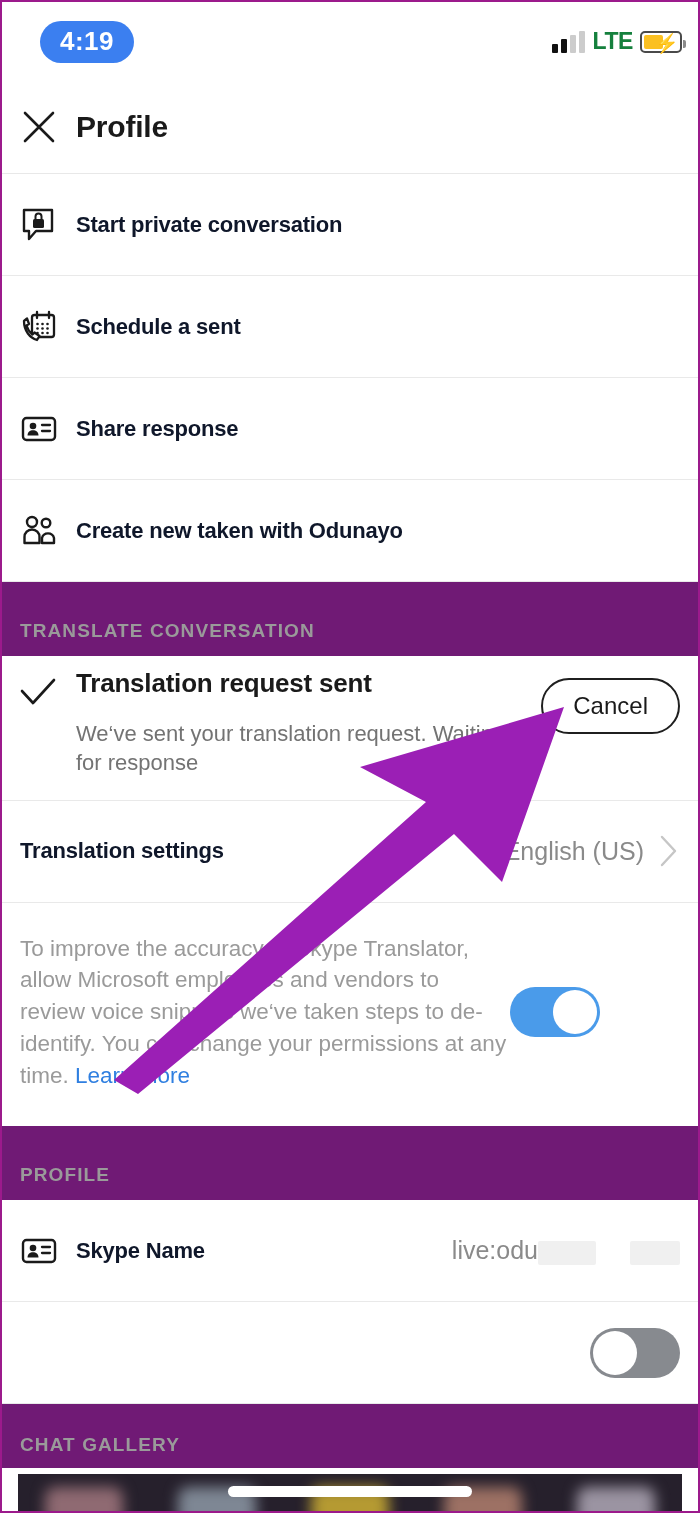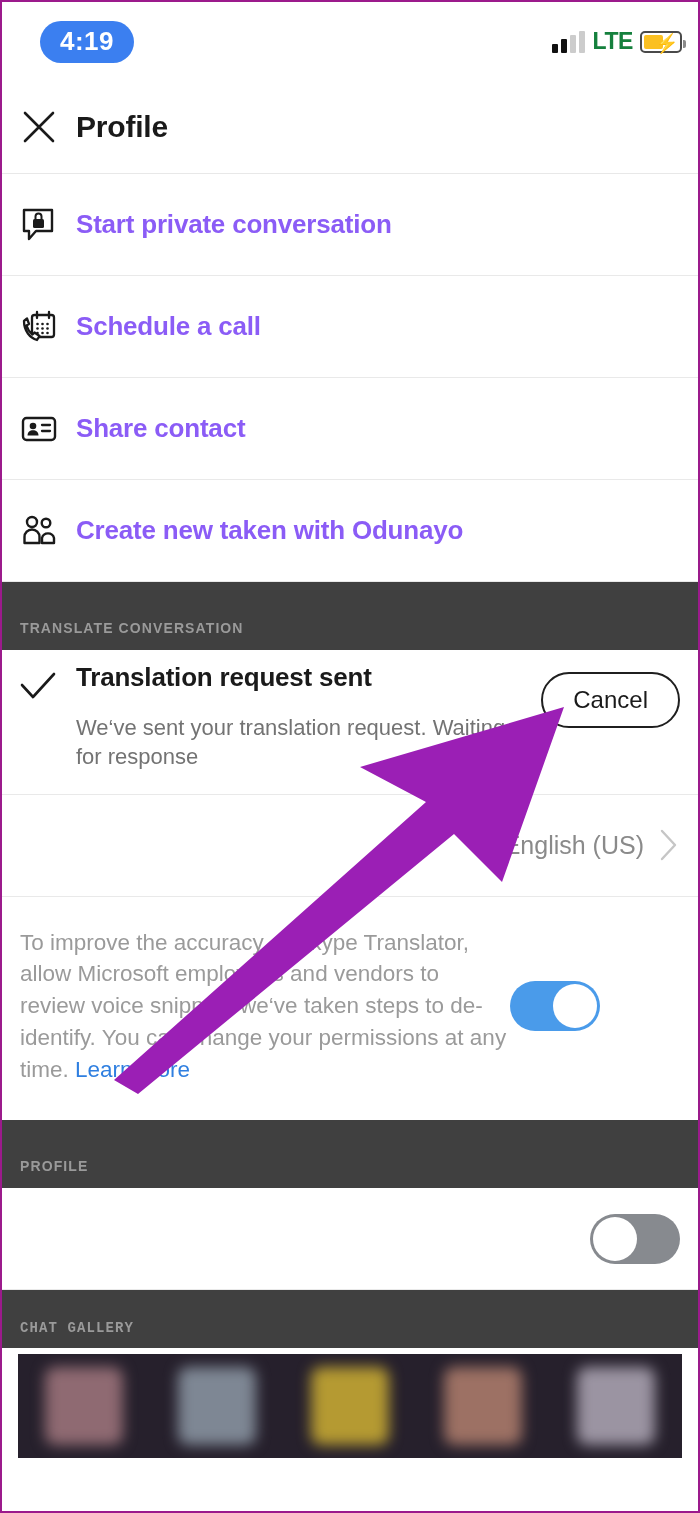--- a/index.html
+++ b/index.html
@@ -133,39 +133,39 @@
     border-bottom: 1px solid #e9e9e9;
     background: #fff;
   }
   .row .ico {
     width: 56px;
     flex: 0 0 56px;
     display: flex;
     align-items: center;
   }
   .row .label {
-    font-size: 26px;
+    font-size: 22px;
     font-weight: 700;
-    color: #8b5cf6;
+    color: #0f172a;
     letter-spacing: -0.2px;
   }
   .row .spacer { flex: 1; }
   .row .value {
     font-size: 25px;
     color: #8a8a8a;
     white-space: nowrap;
   }
 
   .section-head {
-    font-size: 14px;
+    font-size: 19px;
     font-weight: 700;
     color: #9a9a9a;
     letter-spacing: 1.1px;
     padding: 38px 18px 14px 18px;
-    background: #404040;
+    background: #701a75;
   }
 
   
   #translation-status {
     display: flex;
     align-items: flex-start;
     padding: 12px 18px 22px 18px;
     border-bottom: 1px solid #e9e9e9;
     background: #fff;
     min-height: 104px;
@@ -350,33 +350,33 @@
             <circle cx="17.5" cy="20.5" r="1.3"></circle>
               <circle cx="22.5" cy="20.5" r="1.3"></circle>
               <circle cx="27.5" cy="20.5" r="1.3"></circle>
             <circle cx="17.5" cy="25" r="1.3"></circle>
               <circle cx="22.5" cy="25" r="1.3"></circle>
               <circle cx="27.5" cy="25" r="1.3"></circle>
           </g>
           <path d="M4 13 c0 10 6 17 13 19 l2.5-4 -5-3.5 -2 2 c-3-2.5-5-5.5-6-9 l2.5-1.5 -2-5.5 Z" fill="#fff" stroke="#1a1a1a" stroke-width="2.3" stroke-linejoin="round"></path>
         </svg>
       </span>
-      <span class="label">Schedule a call</span>
+      <span class="label">Schedule a sent</span>
     </div>
 
     <div class="row">
       <span class="ico">
         <svg width="38" height="38" viewBox="0 0 38 38">
           <rect x="3" y="8" width="32" height="22" rx="3.5" fill="none" stroke="#1a1a1a" stroke-width="2.4"></rect>
           <circle cx="13" cy="16" r="3.3" fill="#1a1a1a"></circle>
           <path d="M7.5 25.5 c0-3.4 2.5-5.2 5.5-5.2 s5.5 1.8 5.5 5.2 Z" fill="#1a1a1a"></path>
           <path d="M22 15 h8 M22 21 h8" stroke="#1a1a1a" stroke-width="2.3" stroke-linecap="round"></path>
         </svg>
       </span>
-      <span class="label">Share contact</span>
+      <span class="label">Share response</span>
     </div>
 
     <div class="row">
       <span class="ico">
         <svg width="38" height="38" viewBox="0 0 38 38">
           <circle cx="12" cy="10" r="5" fill="none" stroke="#1a1a1a" stroke-width="2.4"></circle>
           <path d="M4.5 31 v-6 a7.5 7.5 0 0 1 15 0 v6 Z" fill="none" stroke="#1a1a1a" stroke-width="2.4" stroke-linejoin="round"></path>
           <circle cx="26" cy="11" r="4.3" fill="none" stroke="#1a1a1a" stroke-width="2.4"></circle>
           <path d="M22 31 v-5 a6.2 6.2 0 0 1 12 0 v5 Z" fill="none" stroke="#1a1a1a" stroke-width="2.4" stroke-linejoin="round"></path>
         </svg>
@@ -393,49 +393,63 @@
         </svg>
       </span>
       <span id="ts-text">
         <div id="ts-title">Translation request sent</div>
         <div id="ts-sub">We‘ve sent your translation request. Waiting for response</div>
       </span>
       <button id="cancel-btn">Cancel</button>
     </div>
 
     <div class="row">
+      <span class="label">Translation settings</span>
       <span class="spacer"></span>
       <span class="value">English (US)</span>
       <span style="margin-left:14px;display:flex;align-items:center;">
         <svg width="22" height="34" viewBox="0 0 22 34">
           <path d="M4 3 L17 17 L4 31" fill="none" stroke="#c6c6c6" stroke-width="2.4" stroke-linecap="round" stroke-linejoin="round"></path>
         </svg>
       </span>
     </div>
 
     <div id="privacy-block">
       <p id="privacy-text">
         <span>To improve the accuracy of Skype Translator, allow Microsoft employees and vendors to review voice snippets we‘ve taken steps to de-identify. You can change your permissions at any time. </span><a href="#">Learn more</a>
       </p>
       <span class="toggle on">
           <span class="knob"></span>
         </span>
     </div>
 
     <div class="section-head">PROFILE</div>
 
+    <div class="row">
+      <span class="ico">
+        <svg width="38" height="38" viewBox="0 0 38 38">
+          <rect x="3" y="8" width="32" height="22" rx="3.5" fill="none" stroke="#1a1a1a" stroke-width="2.4"></rect>
+          <circle cx="13" cy="16" r="3.3" fill="#1a1a1a"></circle>
+          <path d="M7.5 25.5 c0-3.4 2.5-5.2 5.5-5.2 s5.5 1.8 5.5 5.2 Z" fill="#1a1a1a"></path>
+          <path d="M22 15 h8 M22 21 h8" stroke="#1a1a1a" stroke-width="2.3" stroke-linecap="round"></path>
+        </svg>
+      </span>
+      <span class="label">Skype Name</span>
+      <span class="spacer"></span>
+      <span class="value"><span>live:odu</span><span class="redact" style="width:58px"></span><span class="redact" style="width:50px;margin-left:34px"></span></span>
+    </div>
 
     <div class="row">
       <span class="spacer"></span>
       <span class="toggle off">
           <span class="knob"></span>
         </span>
     </div>
 
-    <div class="section-head" style="padding-top:30px;padding-bottom:12px;font-family:Liberation Mono, monospace;">CHAT GALLERY</div>
+    <div class="section-head" style="padding-top:30px;padding-bottom:12px;">CHAT GALLERY</div>
 
     <div id="gallery">
       <div class="thumbs">
         <div class="thumb" style="background:#8f6a72"></div>
         <div class="thumb" style="background:#7e8794"></div>
         <div class="thumb" style="background:#b59a32"></div>
         <div class="thumb" style="background:#9d7164"></div>
         <div class="thumb" style="background:#9b94a2"></div>
       </div>
     </div>

